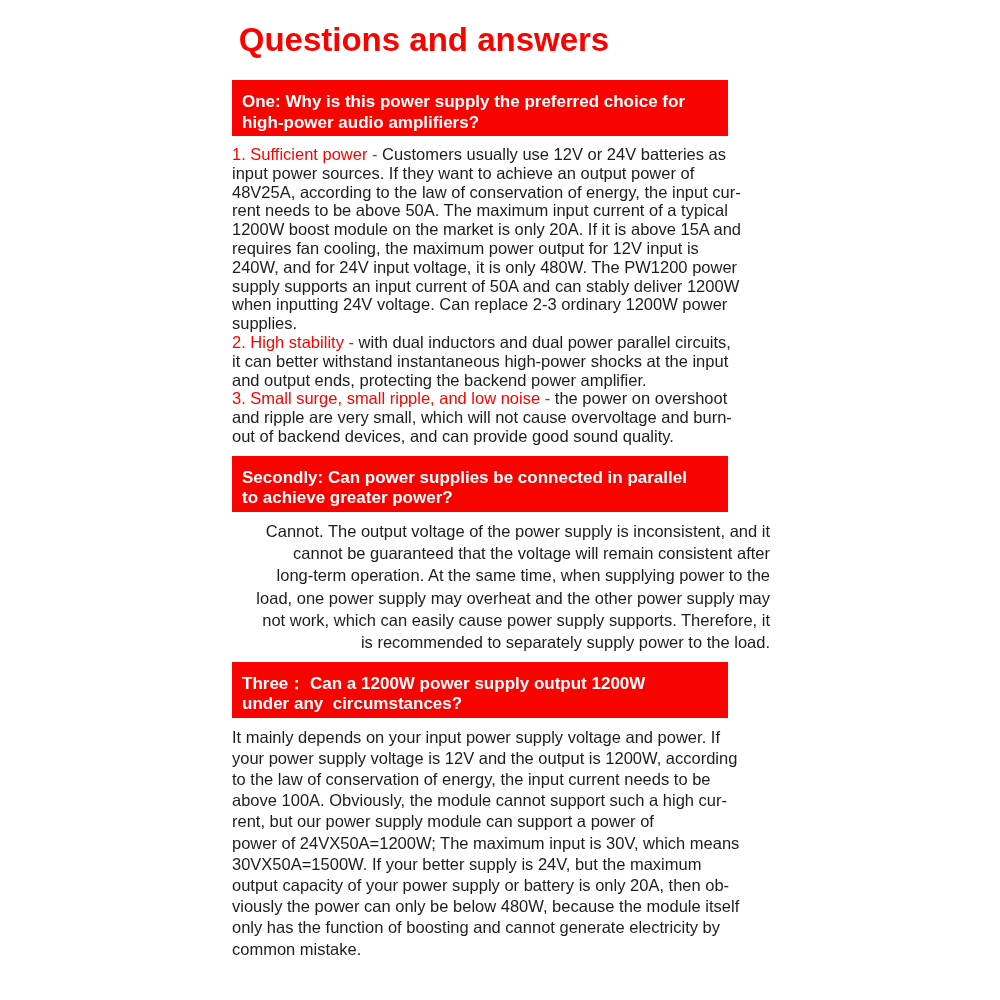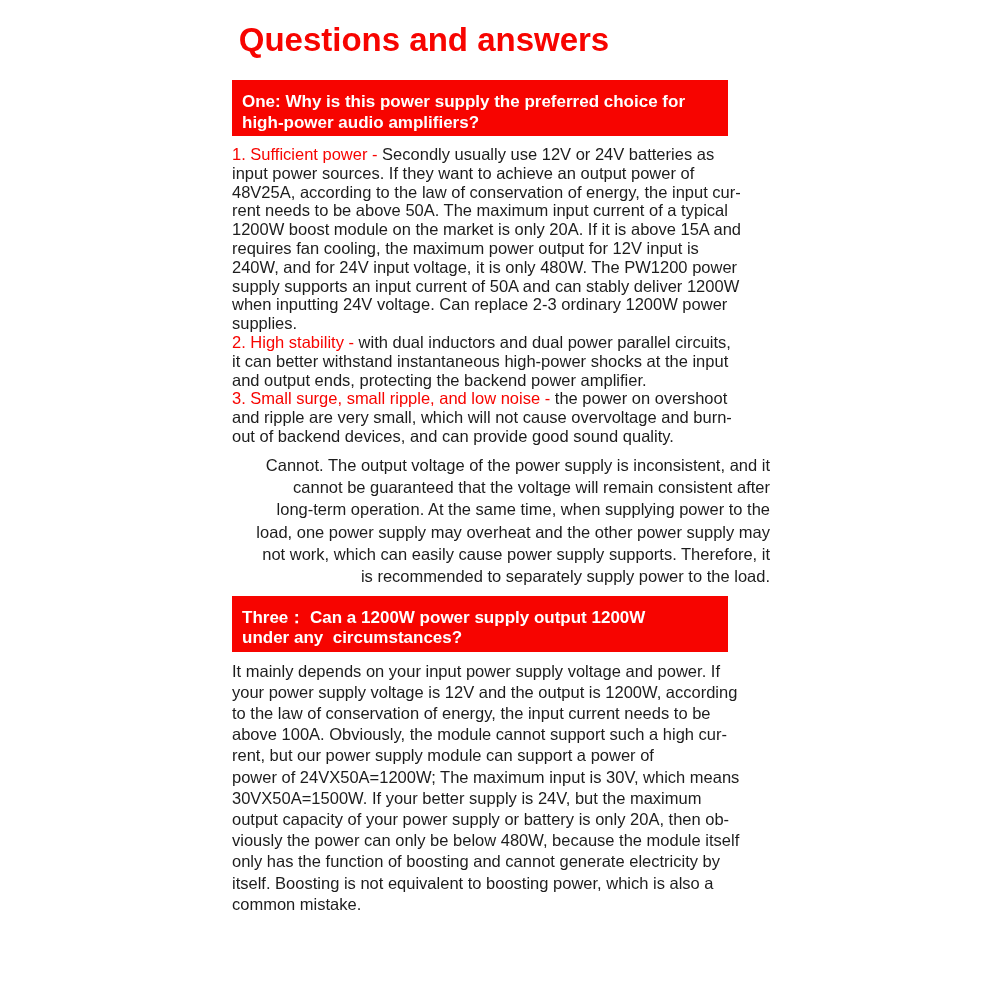--- a/index.html
+++ b/index.html
@@ -66,39 +66,43 @@
 <div class="page">
   <h1 class="page-title">Questions and answers</h1>
   <div class="content">
     <div id="sections">
         <section class="qa-section">
           <div class="banner">
             <div class="banner-line">One: Why is this power supply the preferred choice for</div>
             <div class="banner-line">high-power audio amplifiers?</div>
           </div>
           <div class="answer answer-0">
-            <div class="answer-line"><span class="seg red">1. Sufficient power - </span><span class="seg">Secondly usually use 12V or 24V batteries as</span></div>
+            <div class="answer-line"><span class="seg red">1. Sufficient power - </span><span class="seg">Customers usually use 12V or 24V batteries as</span></div>
             <div class="answer-line"><span class="seg">input power sources. If they want to achieve an output power of</span></div>
             <div class="answer-line"><span class="seg">48V25A, according to the law of conservation of energy, the input cur-</span></div>
             <div class="answer-line"><span class="seg">rent needs to be above 50A. The maximum input current of a typical</span></div>
             <div class="answer-line"><span class="seg">1200W boost module on the market is only 20A. If it is above 15A and</span></div>
             <div class="answer-line"><span class="seg">requires fan cooling, the maximum power output for 12V input is</span></div>
             <div class="answer-line"><span class="seg">240W, and for 24V input voltage, it is only 480W. The PW1200 power</span></div>
             <div class="answer-line"><span class="seg">supply supports an input current of 50A and can stably deliver 1200W</span></div>
             <div class="answer-line"><span class="seg">when inputting 24V voltage. Can replace 2-3 ordinary 1200W power</span></div>
             <div class="answer-line"><span class="seg">supplies.</span></div>
             <div class="answer-line"><span class="seg red">2. High stability - </span><span class="seg">with dual inductors and dual power parallel circuits,</span></div>
             <div class="answer-line"><span class="seg">it can better withstand instantaneous high-power shocks at the input</span></div>
             <div class="answer-line"><span class="seg">and output ends, protecting the backend power amplifier.</span></div>
             <div class="answer-line"><span class="seg red">3. Small surge, small ripple, and low noise - </span><span class="seg">the power on overshoot</span></div>
             <div class="answer-line"><span class="seg">and ripple are very small, which will not cause overvoltage and burn-</span></div>
             <div class="answer-line"><span class="seg">out of backend devices, and can provide good sound quality.</span></div>
           </div>
         </section>
         <section class="qa-section">
+          <div class="banner">
+            <div class="banner-line">Secondly: Can power supplies be connected in parallel</div>
+            <div class="banner-line">to achieve greater power?</div>
+          </div>
           <div class="answer answer-1">
             <div class="answer-line"><span class="seg">Cannot. The output voltage of the power supply is inconsistent, and it</span></div>
             <div class="answer-line"><span class="seg">cannot be guaranteed that the voltage will remain consistent after</span></div>
             <div class="answer-line"><span class="seg">long-term operation. At the same time, when supplying power to the</span></div>
             <div class="answer-line"><span class="seg">load, one power supply may overheat and the other power supply may</span></div>
             <div class="answer-line"><span class="seg">not work, which can easily cause power supply supports. Therefore, it</span></div>
             <div class="answer-line"><span class="seg">is recommended to separately supply power to the load.</span></div>
           </div>
         </section>
         <section class="qa-section">
@@ -110,19 +114,18 @@
             <div class="answer-line"><span class="seg">It mainly depends on your input power supply voltage and power. If</span></div>
             <div class="answer-line"><span class="seg">your power supply voltage is 12V and the output is 1200W, according</span></div>
             <div class="answer-line"><span class="seg">to the law of conservation of energy, the input current needs to be</span></div>
             <div class="answer-line"><span class="seg">above 100A. Obviously, the module cannot support such a high cur-</span></div>
             <div class="answer-line"><span class="seg">rent, but our power supply module can support a power of</span></div>
             <div class="answer-line"><span class="seg">power of 24VX50A=1200W; The maximum input is 30V, which means</span></div>
             <div class="answer-line"><span class="seg">30VX50A=1500W. If your better supply is 24V, but the maximum</span></div>
             <div class="answer-line"><span class="seg">output capacity of your power supply or battery is only 20A, then ob-</span></div>
             <div class="answer-line"><span class="seg">viously the power can only be below 480W, because the module itself</span></div>
             <div class="answer-line"><span class="seg">only has the function of boosting and cannot generate electricity by</span></div>
-            <div class="answer-line"><span class="seg">itself. Boosting is not equivalent to boosting power, which is also a</span></div>
             <div class="answer-line"><span class="seg">common mistake.</span></div>
           </div>
         </section>
       </div>
   </div>
 </div>
 
 </body></html>

